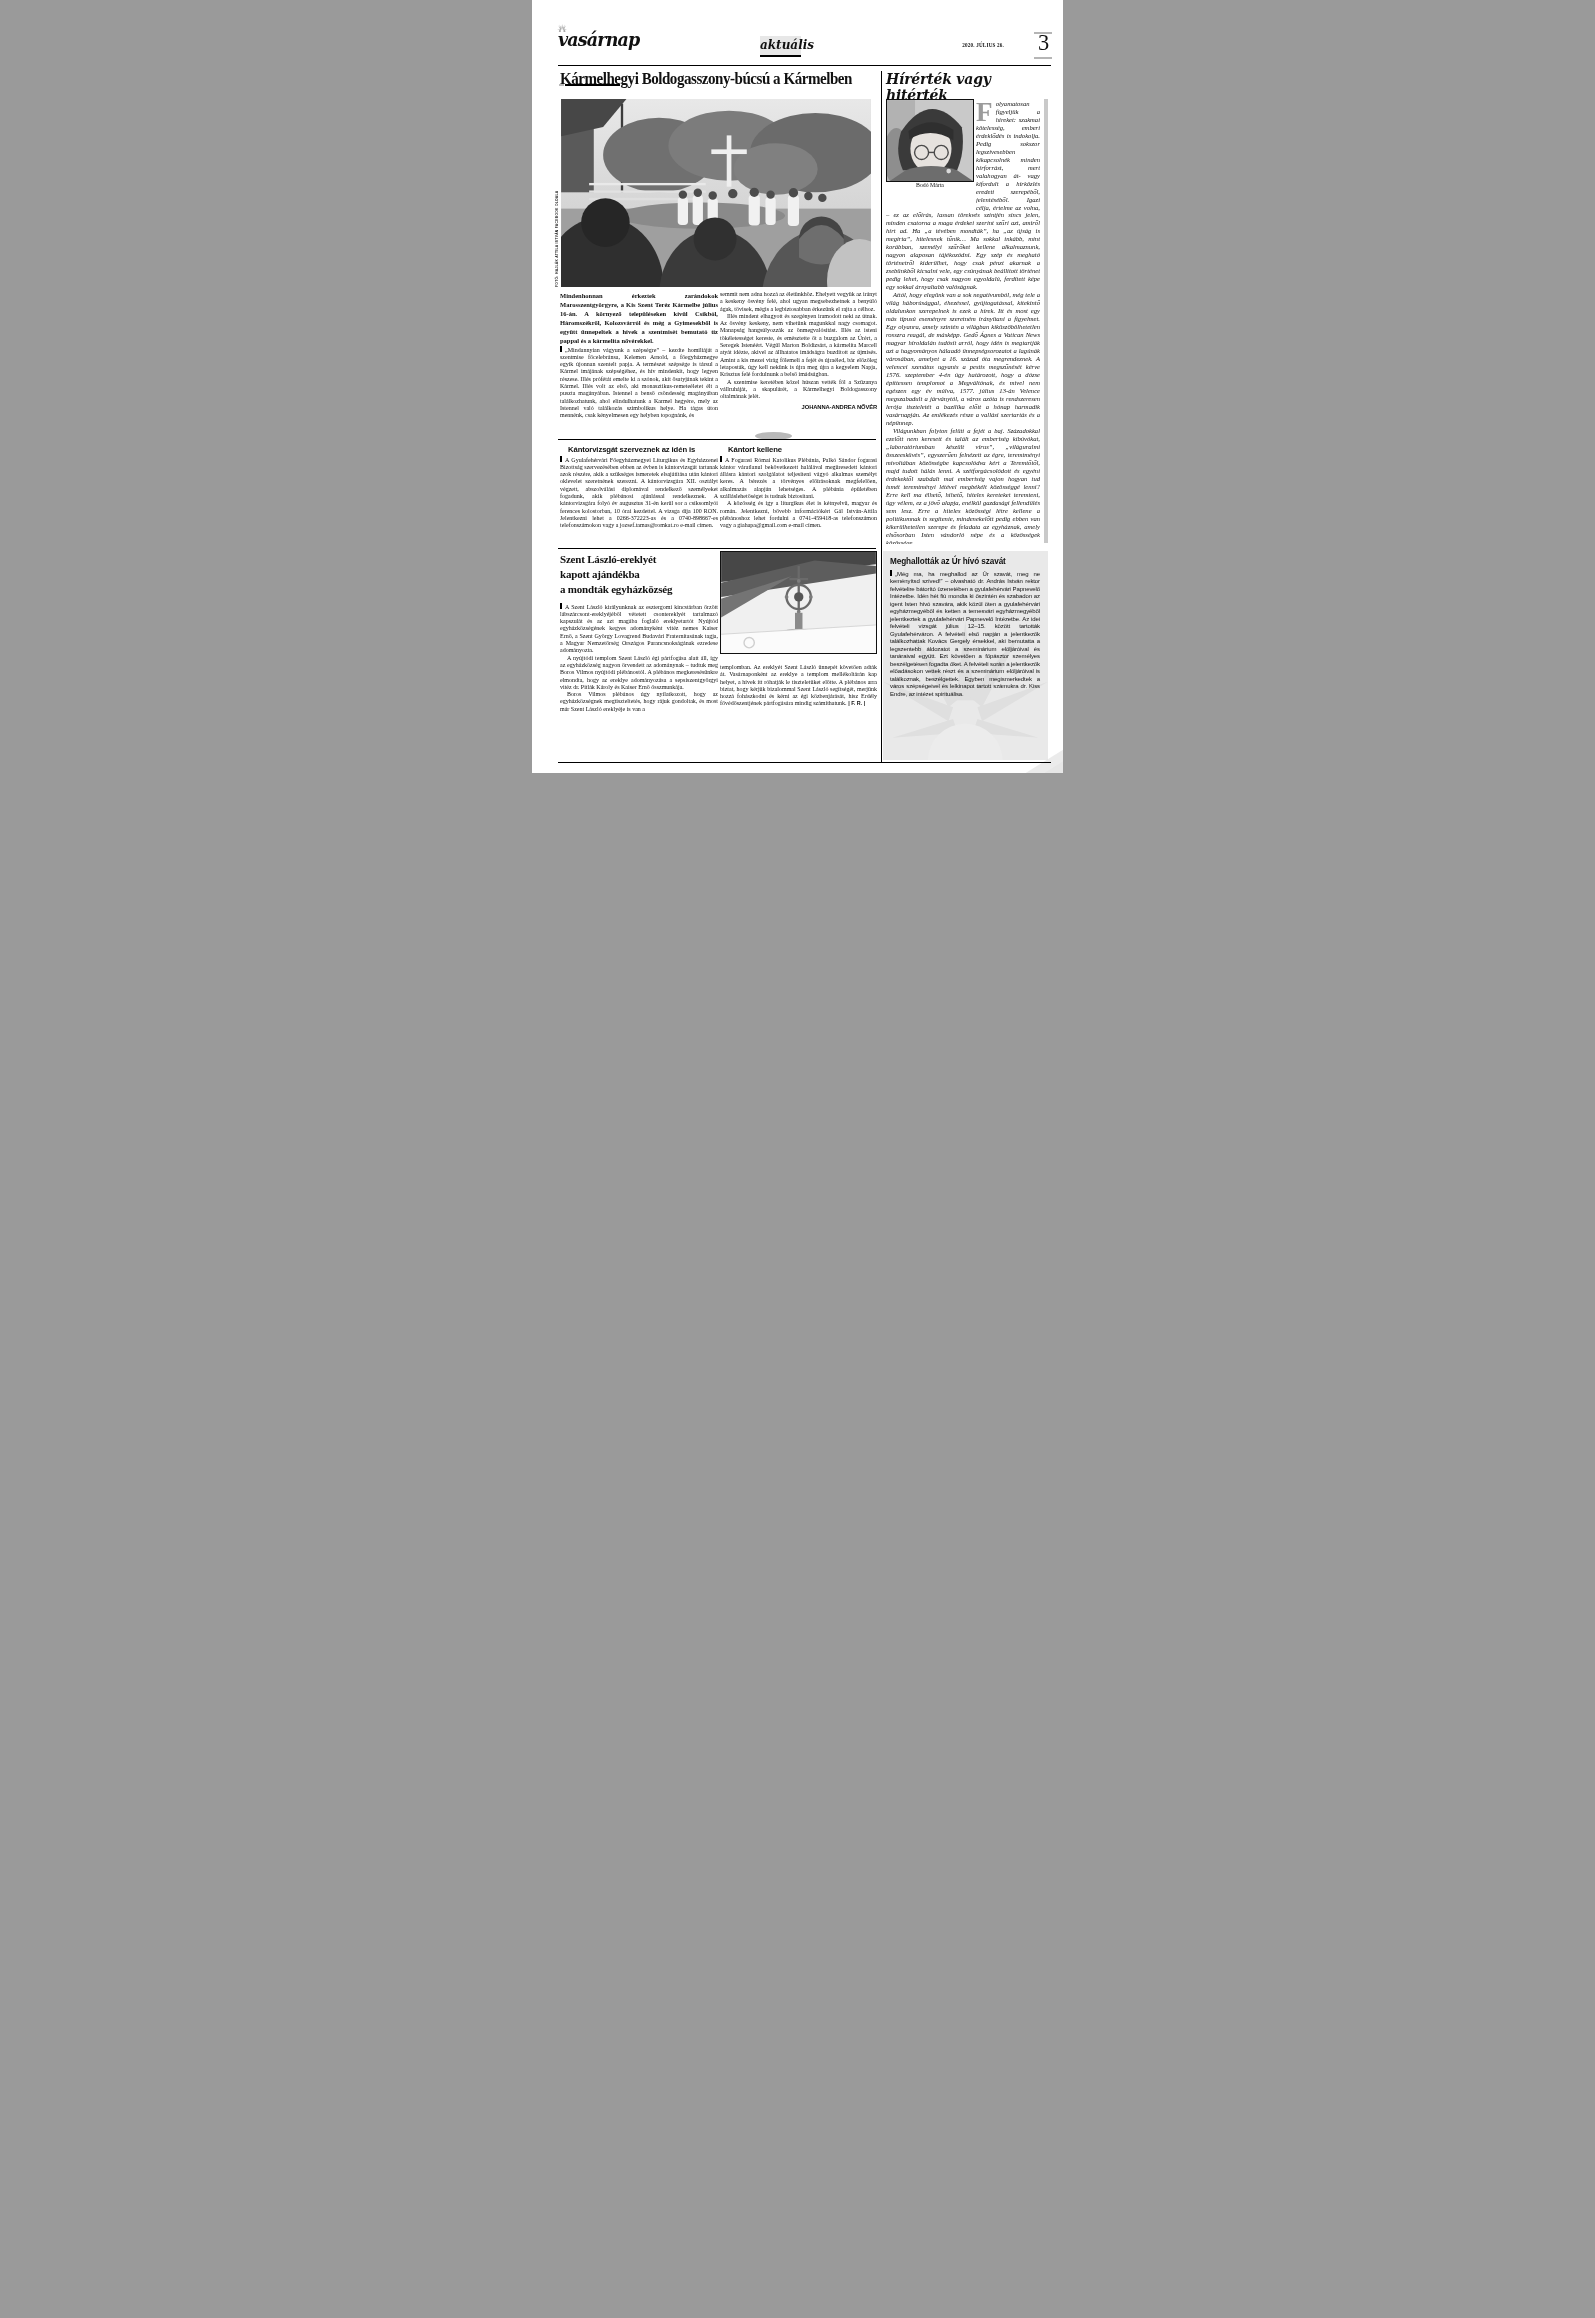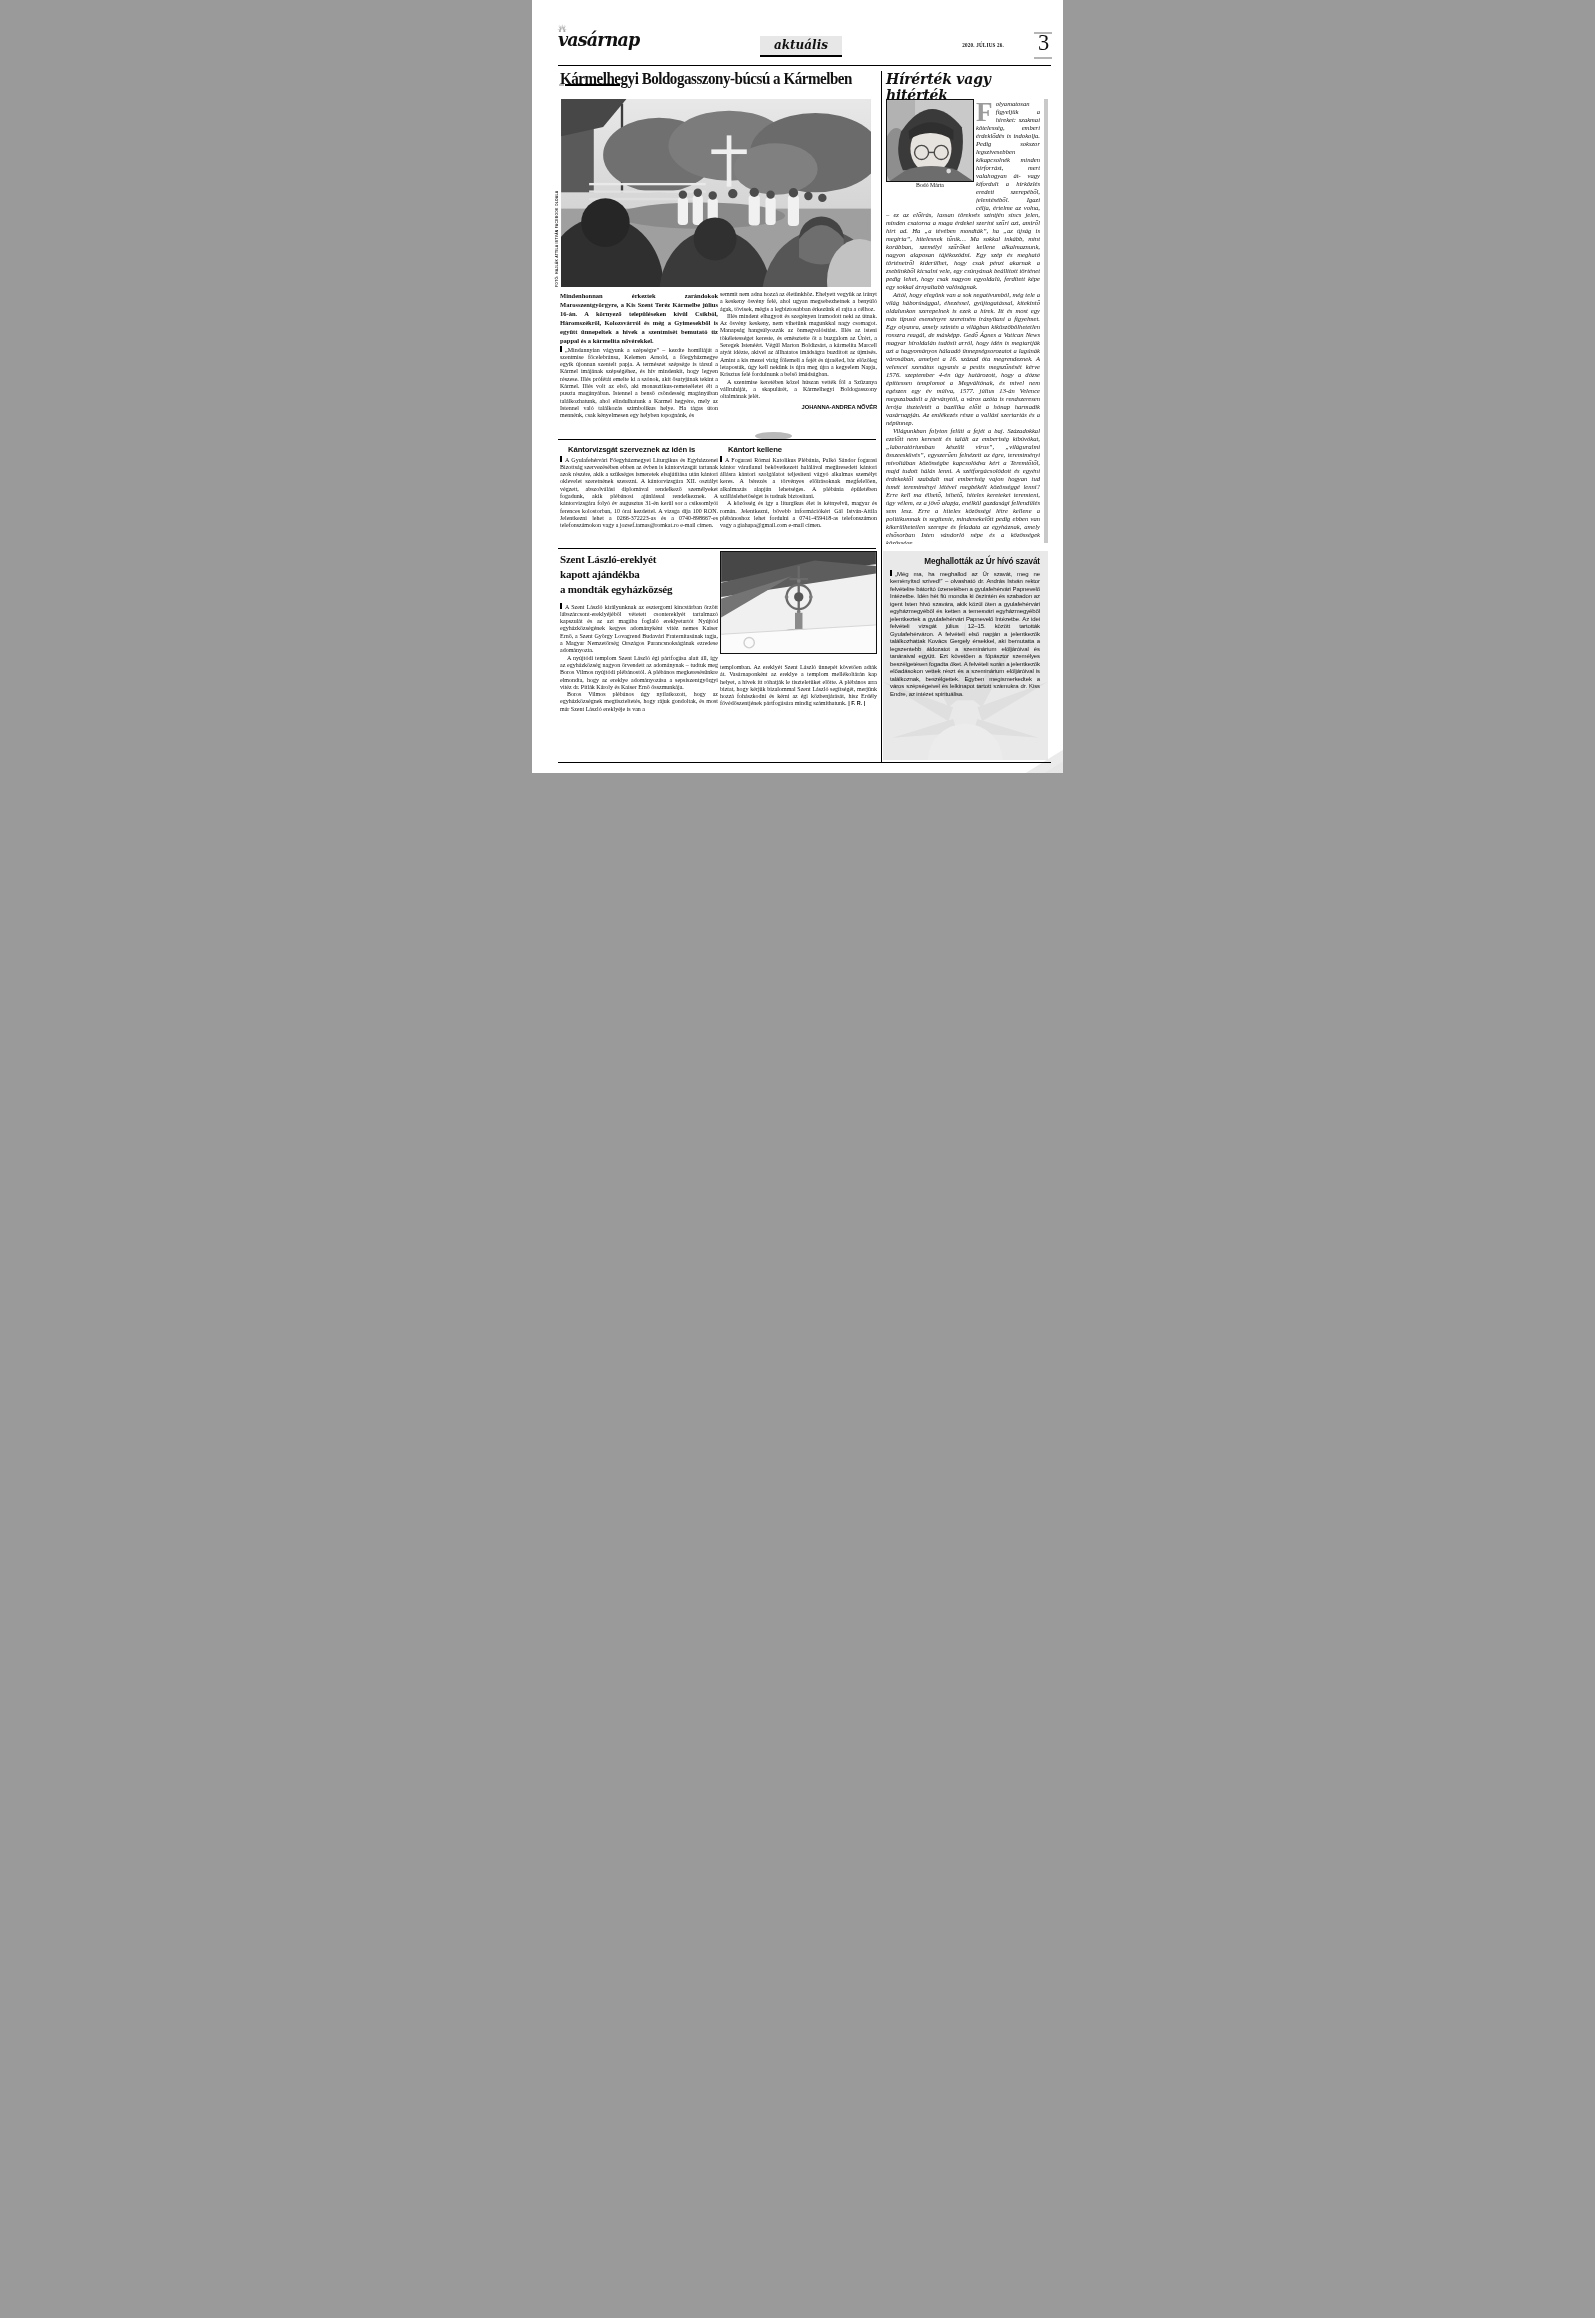--- a/index.html
+++ b/index.html
@@ -7,21 +7,21 @@
         font-family:"Liberation Serif",serif;color:#111;overflow:hidden;}
   .abs{position:absolute;}
   p{margin:0;}
   
   .logo-wrap{left:26px;top:29px;width:93px;}
   .logo{font-family:"DejaVu Serif",serif;font-style:italic;font-weight:bold;font-size:19px;
         letter-spacing:-0.9px;line-height:20.6px;transform:scaleX(.92);transform-origin:left;}
   .logo-underline{position:absolute;left:6.5px;top:55px;width:55px;height:1.9px;background:#000;}
   .logo-underline-gray{position:absolute;left:0.9px;top:55px;width:4.7px;height:1.9px;background:#bbb;}
   .sun-icon{position:absolute;left:-0.9px;top:-4.7px;}
-  .section-box{left:228px;top:36px;width:82px;height:18.7px;background:#e7e7e7;border-bottom:2.3px solid #000;
+  .section-box{left:228px;top:36px;width:41px;height:18.7px;background:#e7e7e7;border-bottom:2.3px solid #000;
         text-align:center;}
   .section-label{font-family:"DejaVu Serif",serif;font-style:italic;font-weight:bold;font-size:12px;line-height:18.7px;}
   .issue-date{left:411px;top:42px;width:61px;text-align:right;font-weight:bold;font-size:5.1px;letter-spacing:0.2px;}
   .page-num{left:501px;top:31px;width:21px;text-align:center;font-size:22.4px;line-height:24px;font-family:"Liberation Serif",serif;}
   .pagenum-bar{width:18px;height:1.9px;background:#b5b5b5;position:absolute;left:502px;}
   .rule{background:#000;position:absolute;}
   
   .main-headline{left:28px;top:70px;width:318px;font-size:16px;font-weight:bold;letter-spacing:-0.5px;
         transform:scaleX(.94);transform-origin:left;white-space:nowrap;}
   .photo{position:absolute;overflow:hidden;background:#ddd;}
@@ -45,21 +45,21 @@
   .italicbody{font-style:italic;font-size:6.6px;line-height:8px;text-align:justify;}
   .dropcap{float:left;font-style:normal;font-weight:bold;font-size:27px;line-height:22.4px;color:#9b9b9b;
         margin:0.9px 3.3px 0 0;}
   .caption{left:354px;top:182px;width:88px;text-align:center;font-size:5.8px;}
   .graybar{left:512px;top:99px;width:3.7px;height:444px;background:#c9c9c9;position:absolute;}
   .box{left:351px;top:551px;width:165px;height:209px;background:#e9e9e9;position:absolute;overflow:hidden;}
   .box-inner{position:absolute;left:7px;top:5.6px;width:150px;}
   .sansbody{font-family:"Liberation Sans",sans-serif;font-size:6px;line-height:7.5px;text-align:justify;
         letter-spacing:-0.1px;}
   .box-title{font-family:"Liberation Sans",sans-serif;font-weight:bold;font-size:8.2px;margin-bottom:4.7px;
-        letter-spacing:-0.1px;text-align:right;}
+        letter-spacing:-0.1px;}
   .watermark{position:absolute;left:0;top:70px;opacity:.55;}
   .corner-mark{position:absolute;right:0;bottom:0;opacity:.5;}
 </style>
 </head>
 <body>
 
 <div class="page">
 
   <div class="abs logo-wrap">
     <span class="sun-icon">

